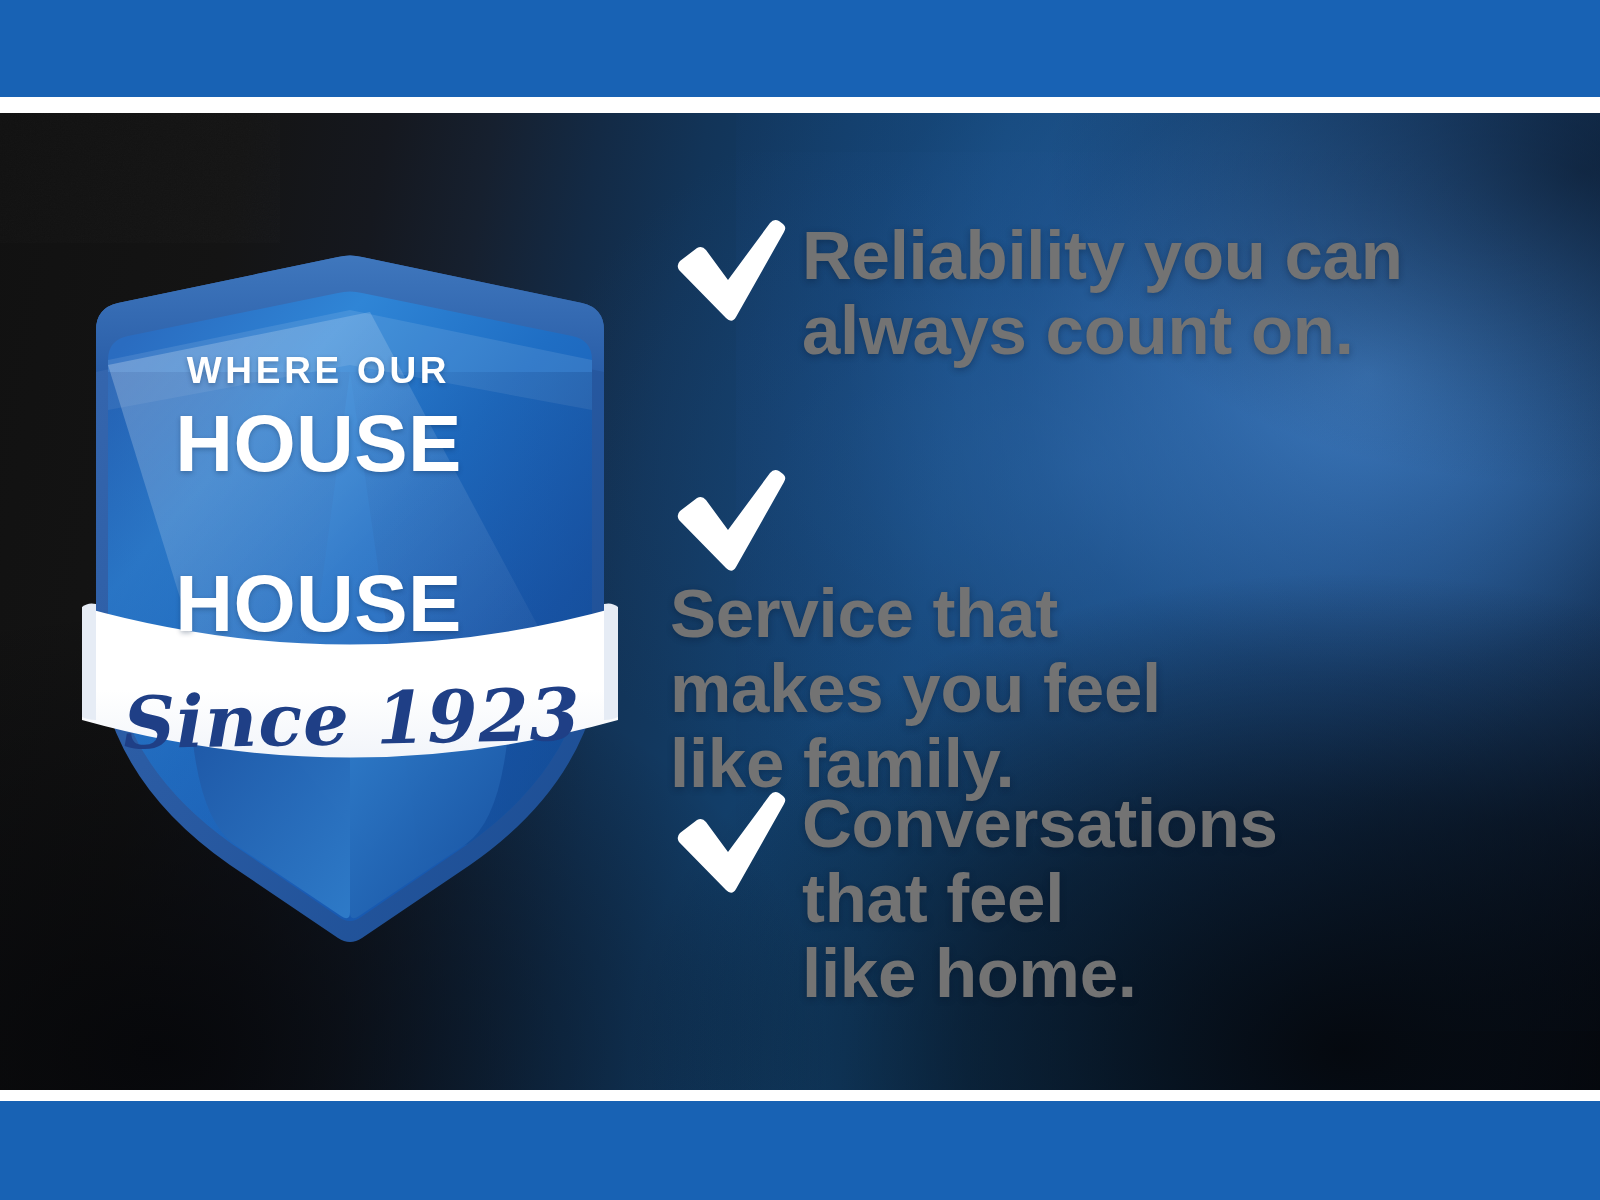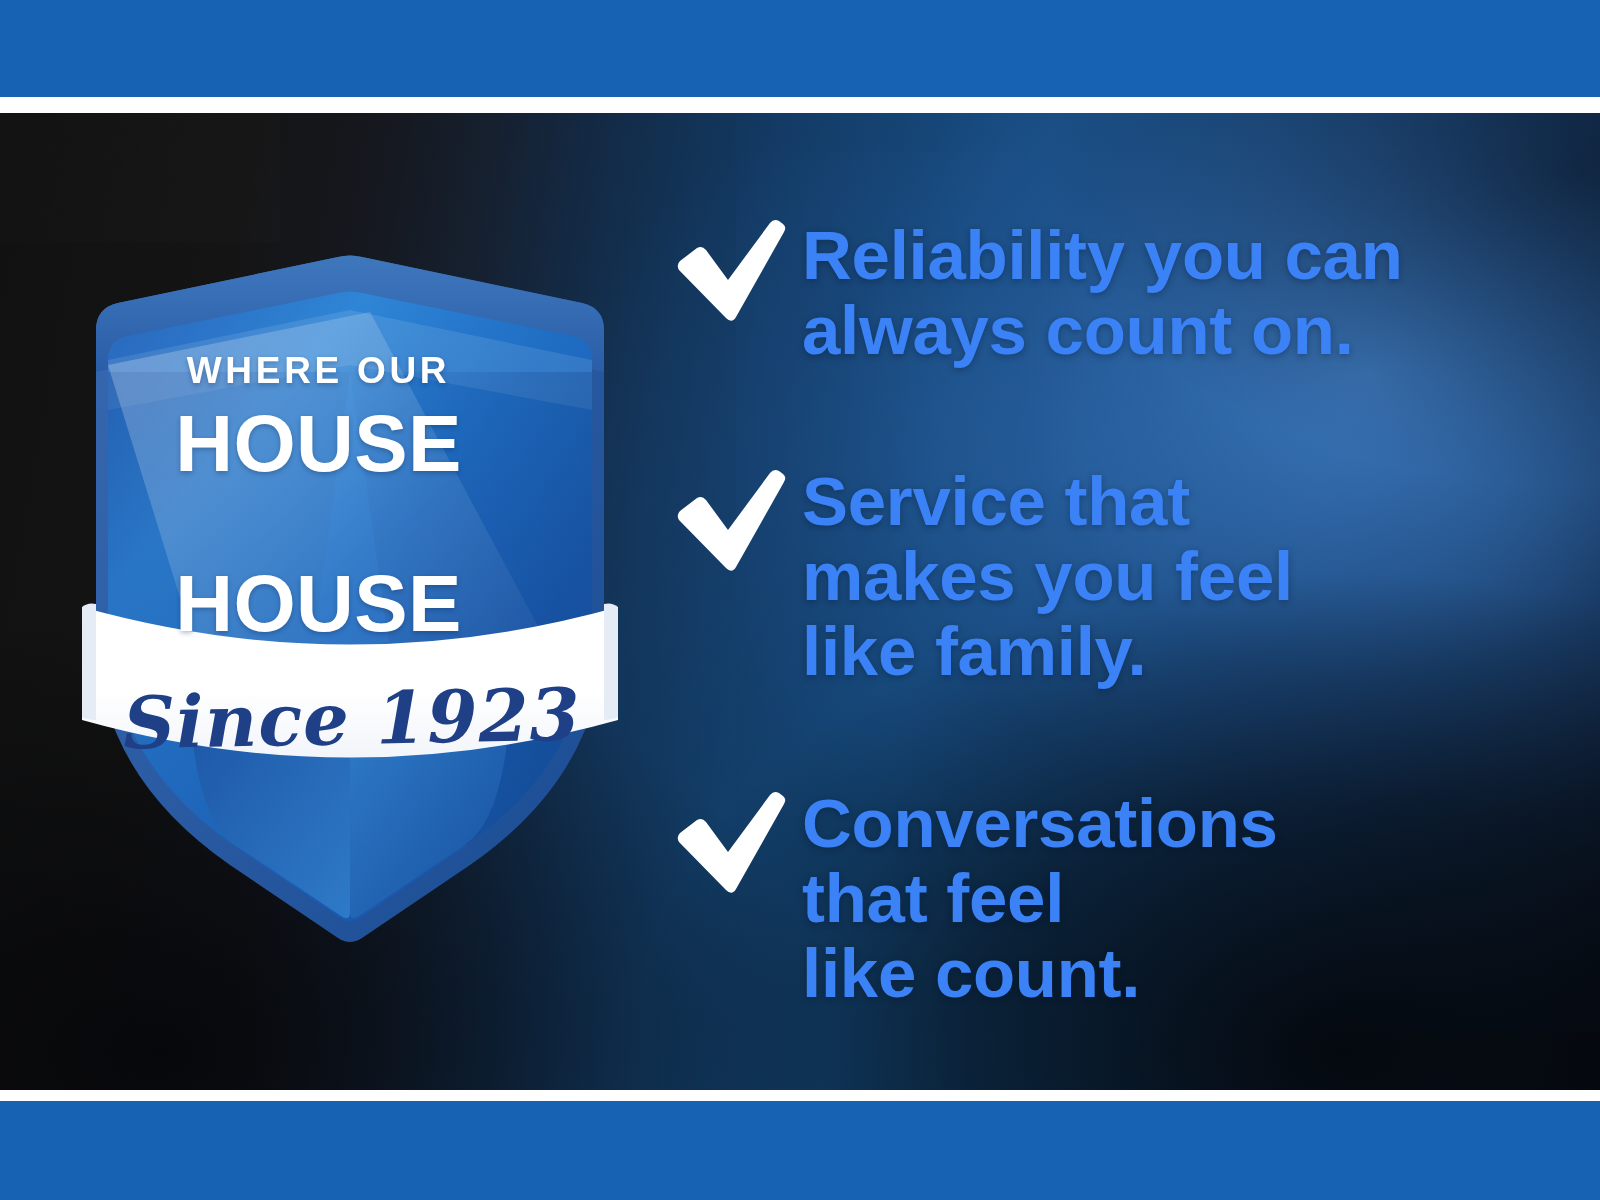--- a/index.html
+++ b/index.html
@@ -167,32 +167,32 @@
     width: 900px;
     height: 977px;
   }
   .bullet {
     position: absolute;
     left: 0;
     display: flex;
     align-items: flex-start;
   }
   #bullet-0 { top: 100px; }
-  #bullet-1 { top: 350px; }
+  #bullet-1 { top: 350px; flex-direction: column; }
   #bullet-2 { top: 672px; }
 
   .check-icon {
     flex: 0 0 auto;
     width: 132px;
     margin-top: 4px;
   }
   .check-icon svg { display: block; width: 116px; height: 108px; }
 
   .bullet-text {
-    color: #3b82f6;
+    color: #737373;
     font-family: "Liberation Sans", sans-serif;
     font-weight: bold;
     font-size: 69px;
     line-height: 1.085;
     letter-spacing: -0.004em;
     white-space: pre-line;
     text-shadow: 0 2px 7px rgba(4,16,34,0.32);
   }
   #bullet-0 .bullet-text { padding-top: 6px; }
   #bullet-1 .bullet-text { padding-top: 2px; }
@@ -394,21 +394,21 @@
                    Q 104 1 109 4
                    L 113 7
                    Q 117 10 114 15
                    L 66 100
                    Q 62 107 56 101
                    Z" fill="#ffffff"></path>
         </svg>
       </span>
       <span class="bullet-text">Conversations
 that feel
-like count.</span>
+like home.</span>
     </div>
 
   </div>
 
   <div class="white-gap" id="bottom-gap"></div>
   <div class="brand-bar" id="bottom-bar"></div>
 
 </div>
 
 </body></html>

